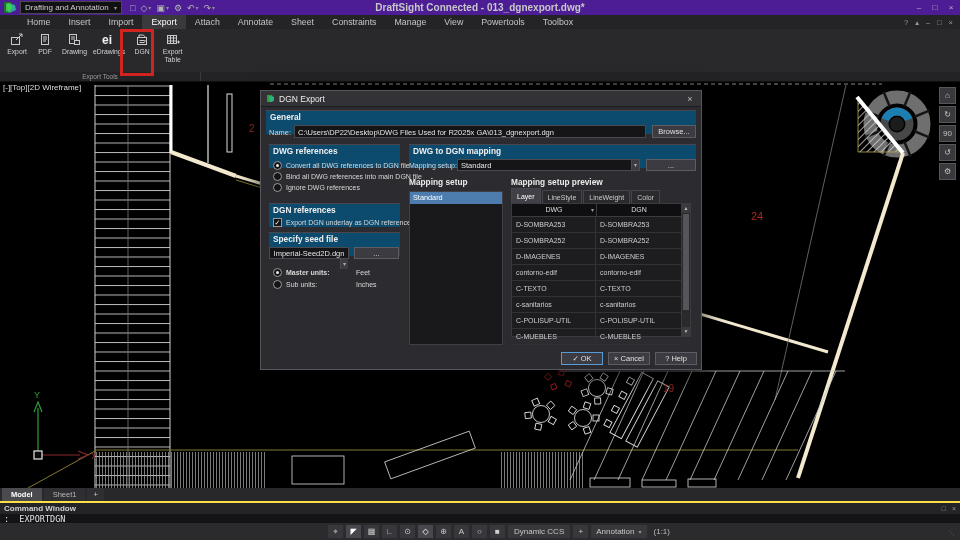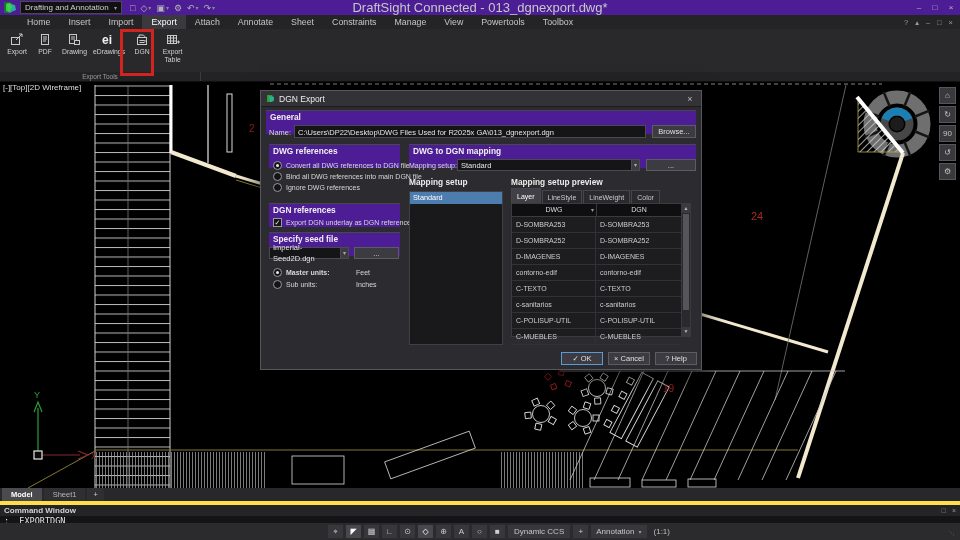--- a/index.html
+++ b/index.html
@@ -6,21 +6,21 @@
   body{width:960px;height:540px;position:relative;overflow:hidden;background:#161618;
        font-family:"Liberation Sans",sans-serif;color:#d5d5d5;-webkit-font-smoothing:antialiased;}
   
   .titlebar{position:absolute;top:0;left:0;right:0;height:15px;background:#4c1d95;display:flex;align-items:center;font-size:8.5px;z-index:20;}
   .logo{width:14px;height:13px;margin:0 3px;}
   .workspace{display:flex;align-items:center;gap:4px;background:#111113;border:1px solid #4a4a4e;height:11px;padding:0 4px;width:92px;color:#cfcfcf;font-size:8px;}
   .workspace .car{margin-left:auto;color:#999;font-size:6px;}
   .qicons{display:flex;align-items:center;gap:5px;margin-left:8px;color:#b5b5b5;}
   .qbtn{display:flex;align-items:center;gap:1px;font-size:9px;}
   .qbtn .car{font-size:6px;color:#8a8a8a;}
-  .wintitle{position:absolute;left:0;right:0;text-align:center;color:#c8c8c8;font-size:13px;pointer-events:none;}
+  .wintitle{position:absolute;left:0;right:0;text-align:center;color:#c8c8c8;font-size:10px;pointer-events:none;font-weight:bold;}
   .winctrls{margin-left:auto;display:flex;gap:2px;padding-right:2px;z-index:2;}
   .winctrls span{width:14px;height:12px;display:flex;align-items:center;justify-content:center;color:#bbb;font-size:8px;}
   
   .menubar{position:absolute;top:15px;left:0;right:0;height:14px;background:#242427;display:flex;align-items:stretch;font-size:8.8px;color:#c6c6c6;z-index:20;}
   .menubar{padding-left:18px;}
   .mtab{display:flex;align-items:center;padding:0 9px;}
   .mtab.active{background:#3a3a3e;color:#fff;}
   .mright{margin-left:auto;display:flex;align-items:center;gap:7px;padding-right:7px;color:#9a9a9a;font-size:7.5px;}
   
   .ribbon{position:absolute;top:29px;left:0;right:0;height:43px;background:#29292c;display:flex;align-items:flex-start;padding:2px 8px 0 4px;gap:2px;z-index:20;}
@@ -33,21 +33,21 @@
   .canvas{position:absolute;top:81px;left:0;width:960px;height:407px;background:#000;z-index:1;}
   .vplabel{position:absolute;top:2px;left:3px;font-size:8px;color:#dedede;z-index:3;}
   .navbtns{position:absolute;top:6px;right:4px;display:flex;flex-direction:column;gap:2px;z-index:3;}
   .navbtn{width:15px;height:15px;background:#39393d;border:1px solid #565659;color:#c3c3c3;font-size:8px;display:flex;align-items:center;justify-content:center;}
   
   .dialog{position:absolute;left:260px;top:90px;width:440px;height:278px;background:#2c2c30;border:1px solid #56565c;
           box-shadow:0 8px 22px rgba(0,0,0,.75);z-index:30;font-size:7.5px;}
   .dtitle{height:15px;background:#333337;border-bottom:1px solid #1c1c1e;display:flex;align-items:center;gap:4px;padding:0 5px;font-size:8.5px;color:#ededed;}
   .dclose{margin-left:auto;color:#bbb;font-size:9px;width:12px;text-align:center;}
   .dialog .abs{position:absolute;}
-  .band{position:absolute;background:#4c1d95;border-top:1px solid #47474d;color:#f0f0f0;font-weight:bold;font-size:8.3px;height:24px;line-height:12px;padding-left:4px;box-sizing:border-box;}
+  .band{position:absolute;background:#0c4a6e;border-top:1px solid #47474d;color:#f0f0f0;font-weight:bold;font-size:8.3px;height:24px;line-height:12px;padding-left:4px;box-sizing:border-box;}
   .dinput{position:absolute;background:#151517;border:1px solid #4a4a4f;color:#e4e4e4;height:13px;line-height:13px;padding:0 3px;box-sizing:border-box;white-space:nowrap;overflow:hidden;}
   .dbtn{position:absolute;background:#3b3b41;border:1px solid #5c5c63;color:#e0e0e0;height:13px;line-height:12px;text-align:center;box-sizing:border-box;font-size:7.5px;}
   .dbtn.okfocus{border-color:#5a9bd5;}
   .dselect{position:absolute;background:#151517;border:1px solid #4a4a4f;color:#e4e4e4;height:12px;line-height:11px;padding:0 3px;box-sizing:border-box;display:flex;align-items:center;}
   .dselect .car{margin-left:auto;color:#aaa;font-size:6px;background:#3b3b41;margin-right:-3px;height:100%;display:flex;align-items:center;padding:0 2px;border-left:1px solid #4a4a4f;}
   .radio{width:7px;height:7px;border-radius:50%;border:1px solid #9a9a9a;background:#141416;display:inline-block;position:relative;flex:none;}
   .radio.on::after{content:"";position:absolute;left:2px;top:2px;width:3px;height:3px;border-radius:50%;background:#e8e8e8;}
   .check{width:7px;height:7px;border:1px solid #9a9a9a;background:#141416;display:inline-flex;align-items:center;justify-content:center;color:#e8e8e8;font-size:7px;line-height:7px;flex:none;}
   .optrow{position:absolute;display:flex;align-items:center;gap:4px;font-size:7px;color:#d8d8d8;white-space:nowrap;}
   .subhdr{position:absolute;font-weight:bold;font-size:8.3px;color:#ececec;}
@@ -69,21 +69,21 @@
   .sbar{width:9px;background:#2a2a2d;border-left:1px solid #3a3a3f;display:flex;flex-direction:column;}
   .sarw{height:9px;background:#3a3a3f;color:#bbb;font-size:5px;text-align:center;line-height:9px;}
   .sthumb{flex:none;height:96px;background:#55555c;margin:1px;}
   .sspace{flex:1;}
   
   .tabsbar{position:absolute;top:488px;left:0;right:0;height:13px;background:#28282b;display:flex;align-items:stretch;font-size:7.5px;padding-left:2px;z-index:20;}
   .stab{display:flex;align-items:center;padding:0 9px;color:#b5b5b5;background:#2f2f33;margin-right:2px;}
   .stab.active{background:#4a4a4f;color:#fff;font-weight:bold;}
   .stab.add{padding:0 6px;color:#d0d0d0;}
   
-  .cmd{position:absolute;top:501px;left:0;right:0;height:22px;background:#1b1b1d;border-top:4px solid #fde047;z-index:20;}
+  .cmd{position:absolute;top:501px;left:0;right:0;height:22px;background:#1b1b1d;border-top:2px solid #fde047;z-index:20;}
   .cmdhdr{height:11px;display:flex;align-items:center;padding:0 4px;background:#242427;font-size:8px;font-weight:bold;color:#d2d2d2;}
   .cmdhdr .hicons{margin-left:auto;display:flex;gap:6px;color:#999;font-weight:normal;font-size:7px;}
   .cmdline{height:11px;line-height:11px;padding:0 4px;font-family:"DejaVu Sans Mono",monospace;font-size:8.5px;color:#e2e2e2;background:#141416;}
   
   .statusbar{position:absolute;top:523px;left:0;right:0;height:17px;background:#2b2b2e;display:flex;align-items:center;font-size:8px;color:#c5c5c5;z-index:20;}
   .scluster{margin-left:328px;display:flex;align-items:center;gap:3px;}
   .sicon{width:15px;height:13px;background:#38383c;display:flex;align-items:center;justify-content:center;font-size:8px;color:#cfcfcf;}
   .sicon.on{background:#47474d;color:#fff;}
   .spill{padding:0 6px;height:13px;line-height:13px;background:#38383c;}
   .sannot{display:flex;align-items:center;gap:4px;padding:0 5px;height:13px;background:#38383c;}
@@ -387,21 +387,21 @@
     <span>Ignore DWG references</span>
   </div>
 
   <div class="band" style="left:8px;top:112px;width:131px;">DGN references</div>
   <div class="optrow" style="left:12px;top:127px;">
     <span class="check">✓</span>
     <span>Export DGN underlay as DGN references</span>
   </div>
 
   <div class="band" style="left:8px;top:141px;width:131px;">Specify seed file</div>
-  <div class="dselect" style="left:8px;top:156px;width:80px;">
+  <div class="dselect" style="left:8px;top:156px;width:80px;flex-direction:column;">
     <span>Imperial-Seed2D.dgn</span>
     <span class="car">▾</span>
   </div>
   <div class="dbtn" style="left:93px;top:156px;width:45px;height:12px;line-height:11px;">...</div>
   <div class="optrow" style="left:12px;top:177px;">
     <span class="radio on"></span>
     <span style="font-weight:bold">Master units:</span>
   </div>
   <div class="abs" style="left:95px;top:178px;font-size:7px;color:#d8d8d8;">Feet</div>
   <div class="optrow" style="left:12px;top:189px;">

